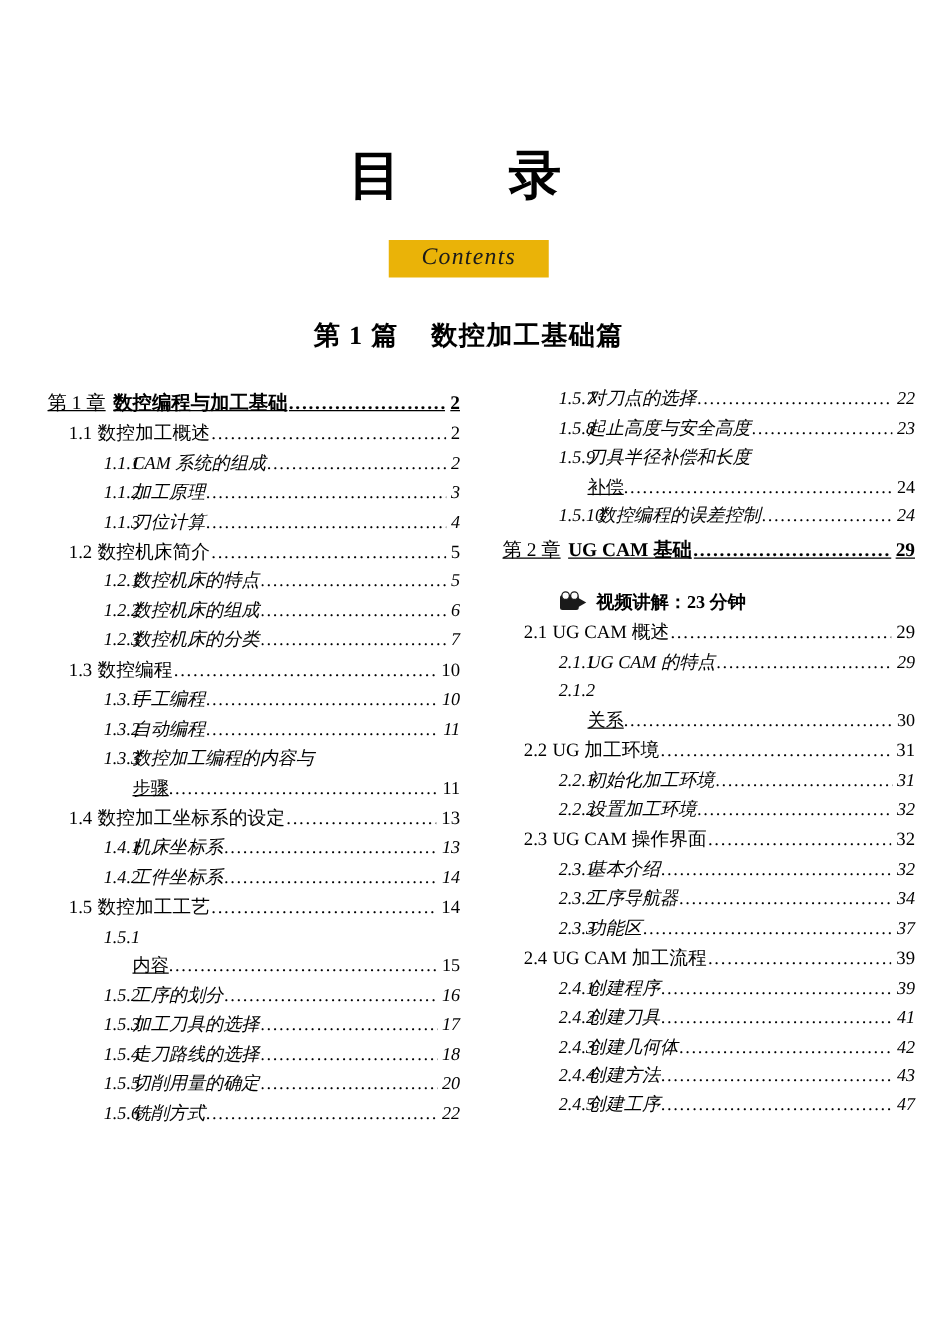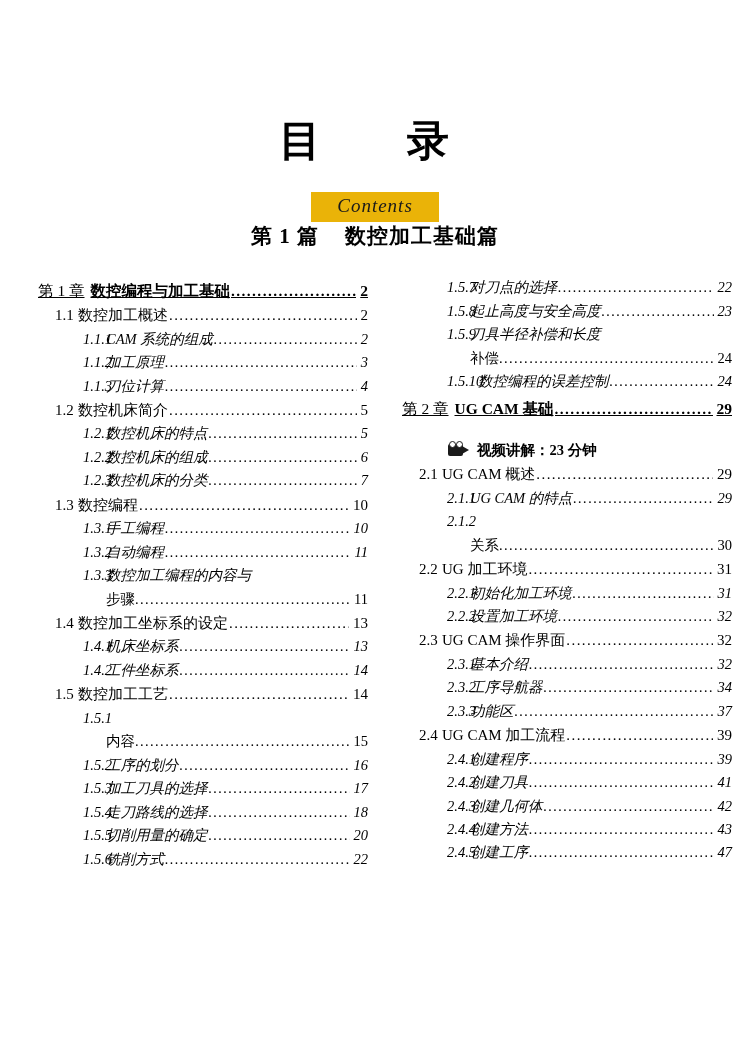--- a/index.html
+++ b/index.html
@@ -43,20 +43,21 @@
     font-style: italic;
     font-size: 19px;
     font-family: "Liberation Serif", "DejaVu Serif", serif;
     padding: 3px 26px 5px 26px;
     letter-spacing: 1px;
   }
   .part-title {
     text-align: center;
     font-size: 21px;
     font-weight: bold;
+    margin-top: 32px;
     letter-spacing: 1px;
   }
   .part-title .gap {
     display: inline-block;
     width: 26px;
   }
   
   .columns {
     display: flex;
     margin-top: 26px;
@@ -134,20 +135,21 @@
     align-items: baseline;
     font-size: 14.5px;
     line-height: 1.62;
     white-space: nowrap;
   }
   .cont .pad {
     flex: 0 0 auto;
   }
   .cont .txt {
     flex: 0 0 auto;
+    text-decoration: underline;
   }
   .cont .dots {
     flex: 1 1 auto;
     overflow: hidden;
     white-space: nowrap;
     letter-spacing: 1.4px;
   }
   .cont .pg {
     flex: 0 0 auto;
     padding-left: 3px;

